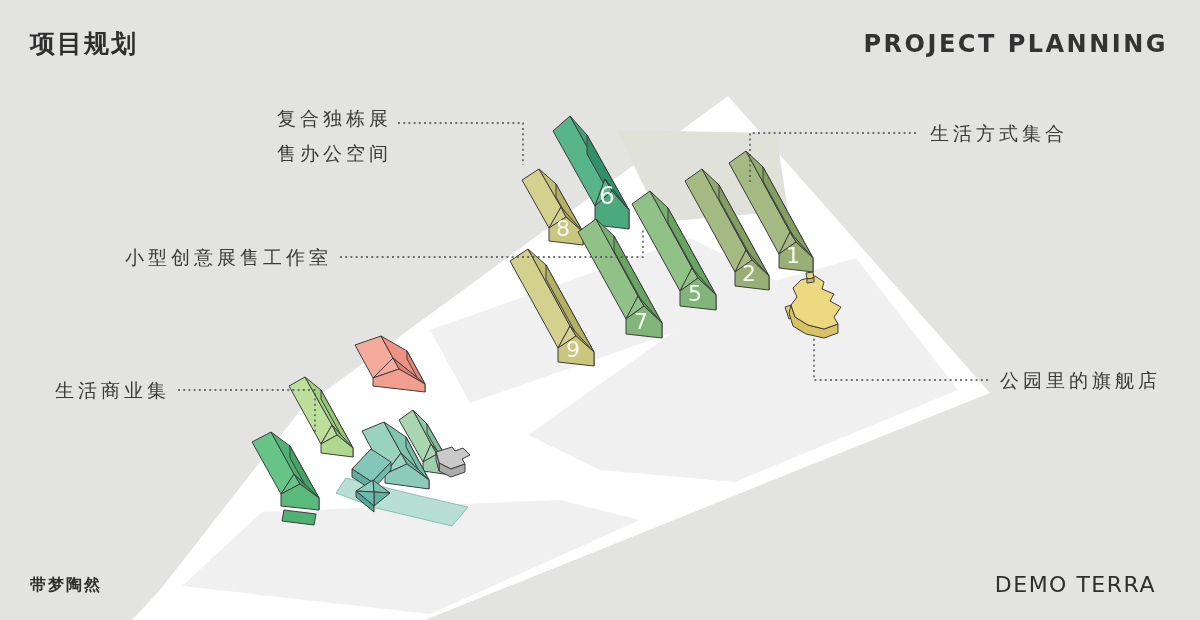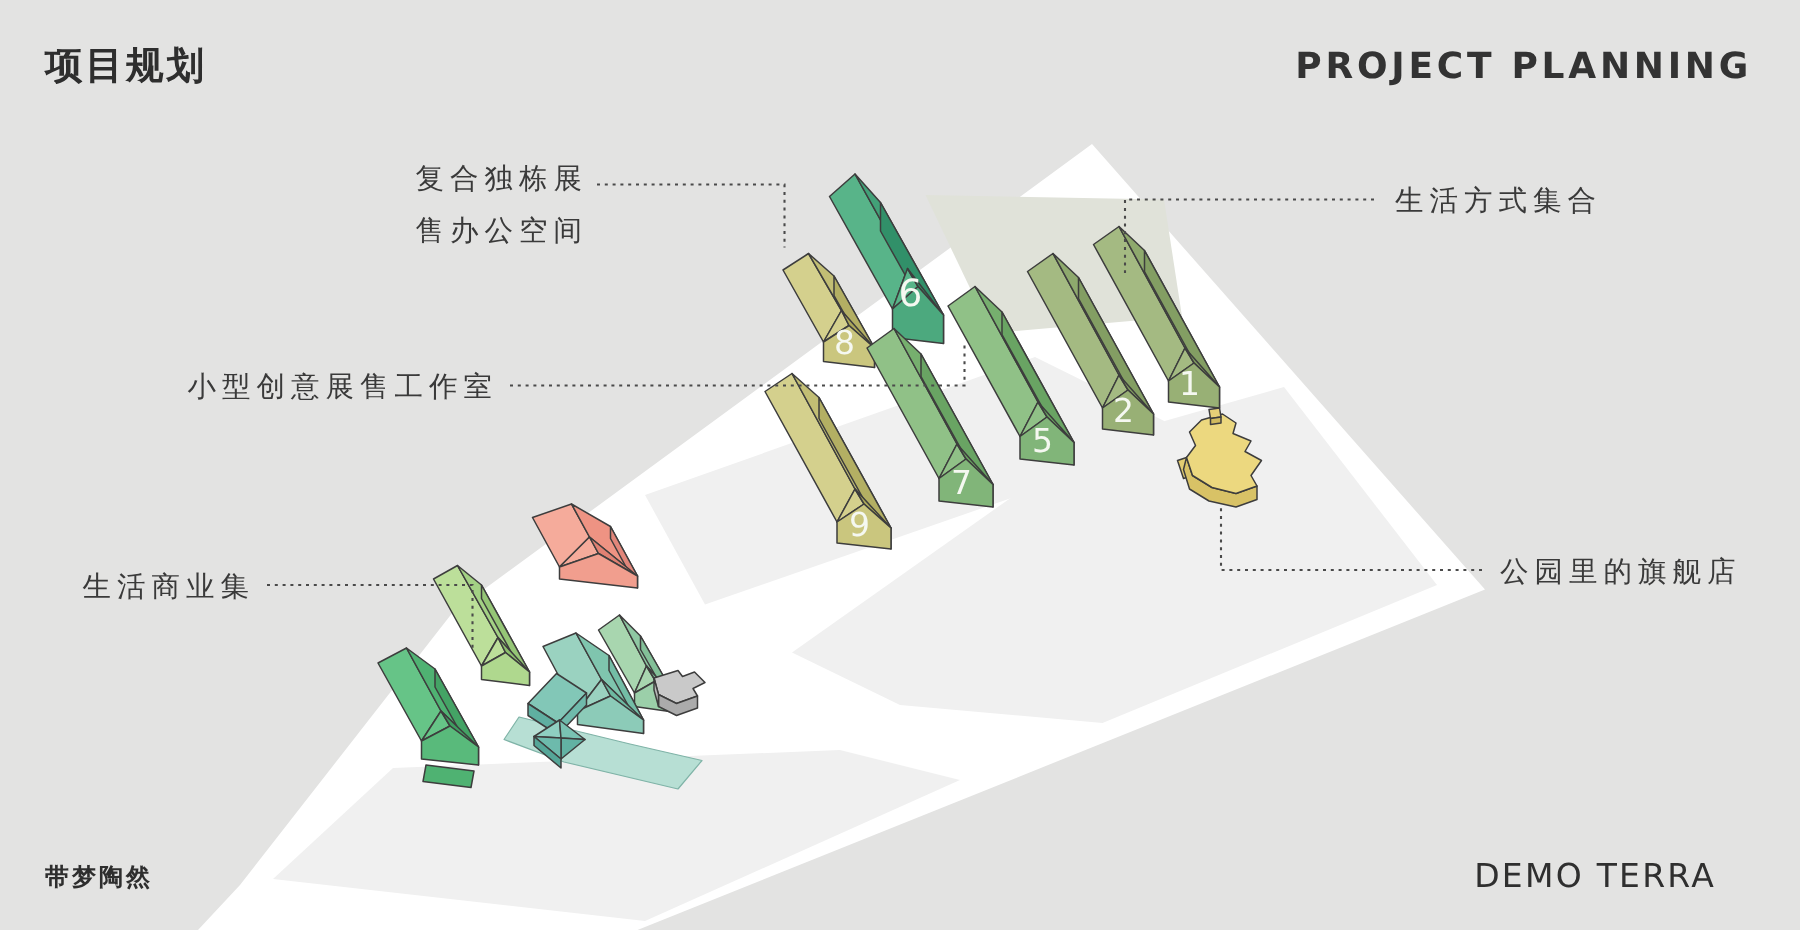--- a/index.html
+++ b/index.html
@@ -3,21 +3,21 @@
 <meta charset="utf-8">
 <style>
   html,body{margin:0;padding:0;}
   body{width:1200px;height:620px;overflow:hidden;font-family:"DejaVu Sans","Liberation Sans",sans-serif;}
   #stage{position:relative;width:1200px;height:620px;background:#E3E3E2;}
   #scene{position:absolute;left:0;top:0;}
   .overlay{position:absolute;color:#2E2E2E;white-space:nowrap;}
   #title-zh{left:30px;top:27px;font-size:25px;font-weight:700;letter-spacing:2px;}
   #title-en{right:32px;top:30px;font-size:24px;font-weight:600;letter-spacing:2.5px;color:#333;}
   #brand-zh{left:30px;bottom:24px;font-size:16px;font-weight:700;letter-spacing:2px;}
-  #brand-en{right:56px;bottom:23px;font-size:22px;font-weight:400;letter-spacing:1.5px;color:#2F2F2F;}
+  #brand-en{right:44px;bottom:23px;font-size:22px;font-weight:400;letter-spacing:1.5px;color:#2F2F2F;}
 </style>
 </head>
 <body>
 
 <div id="stage">
   <svg id="scene" width="1200" height="620" viewBox="0 0 1200 620" xmlns="http://www.w3.org/2000/svg">
       <polygon points="728,96 990,393 425,620 132,620 160,590 302,408" fill="#FFFFFF" stroke="none" stroke-width="0" stroke-linejoin="round"></polygon>
       <polygon points="430,330 690,238 795,290 470,403" fill="#F0F0F0" stroke="none" stroke-width="0" stroke-linejoin="round"></polygon>
       <polygon points="528,435 726,295 856,258 958,390 735,482 600,470" fill="#F0F0F0" stroke="none" stroke-width="0" stroke-linejoin="round"></polygon>
       <polygon points="262,512 560,500 640,520 430,614 182,586" fill="#F0F0F0" stroke="none" stroke-width="0" stroke-linejoin="round"></polygon>

